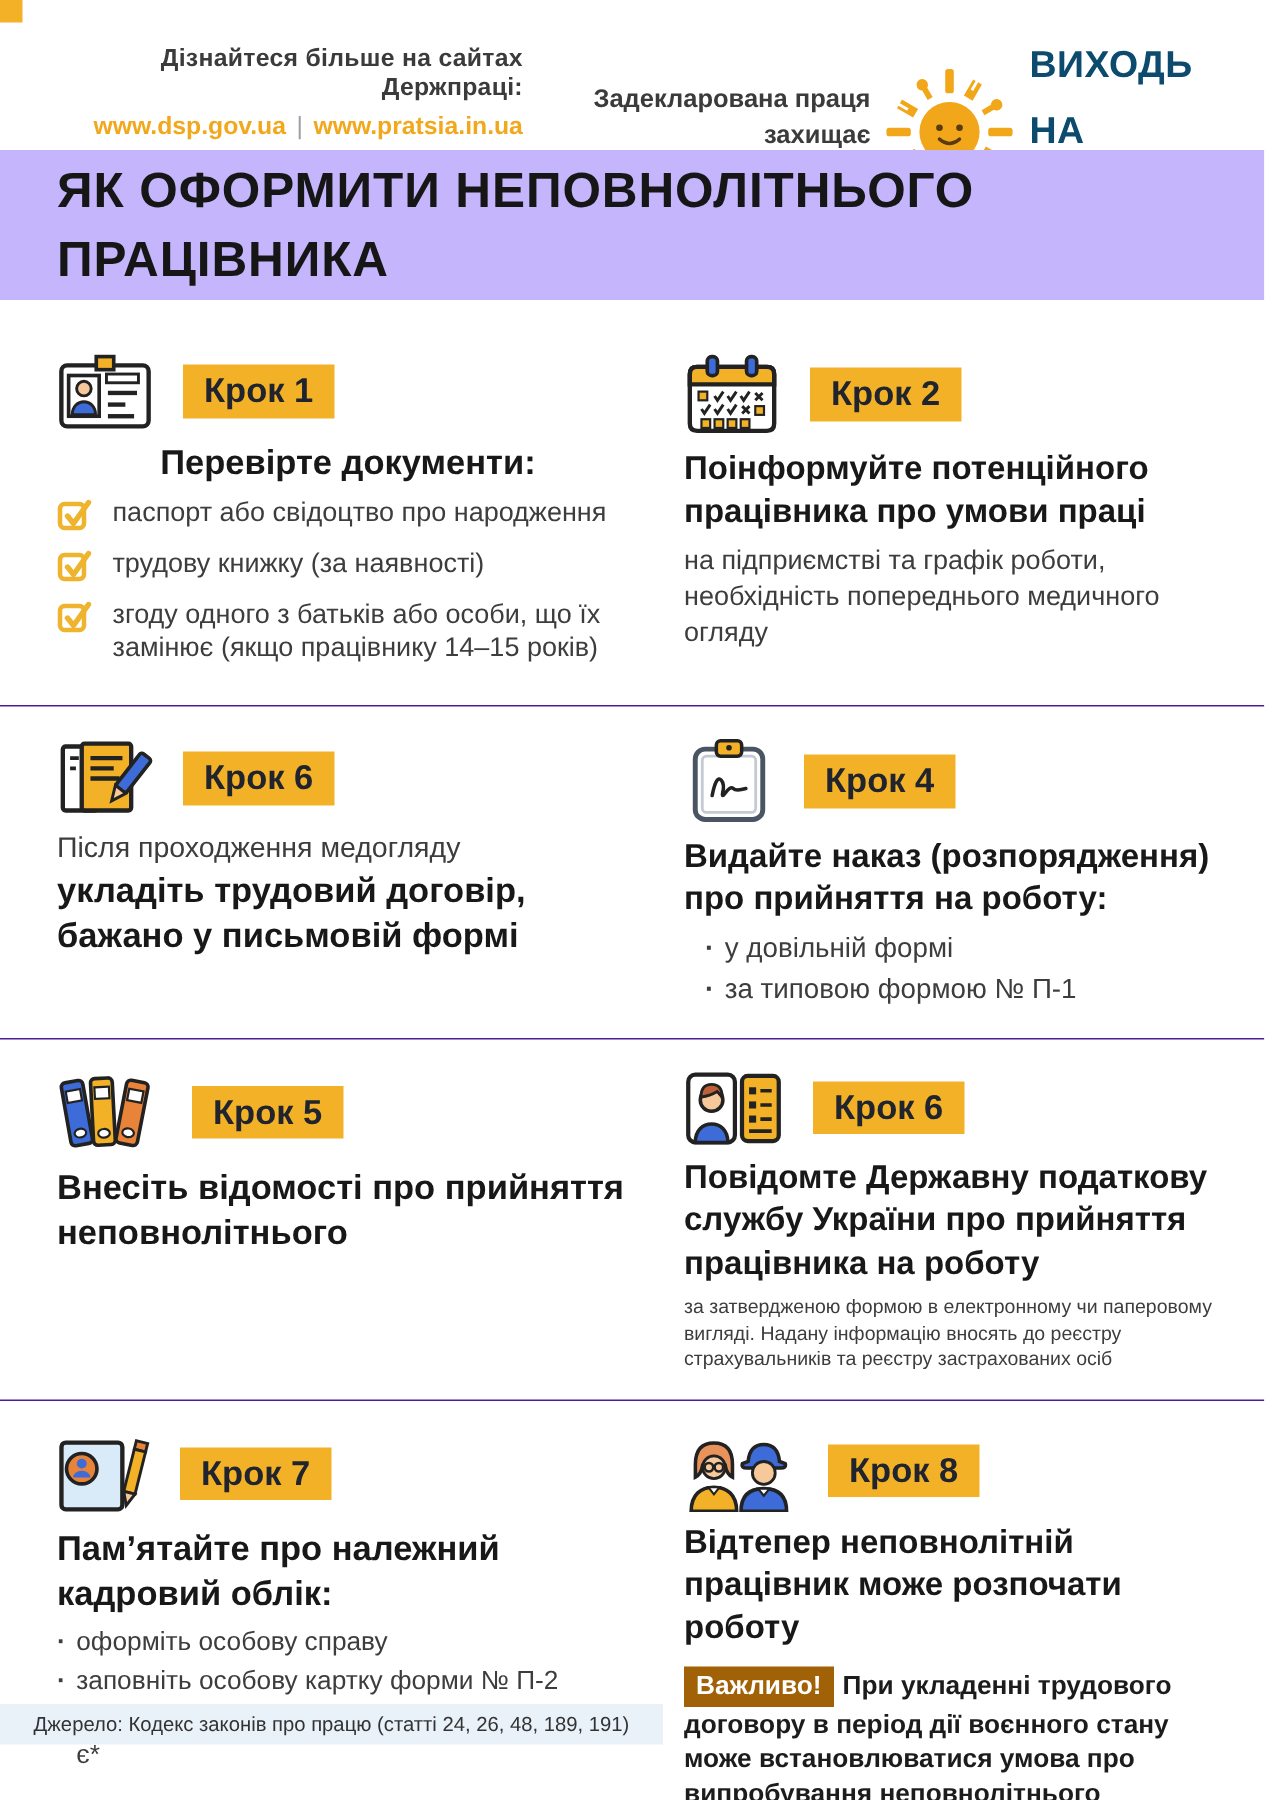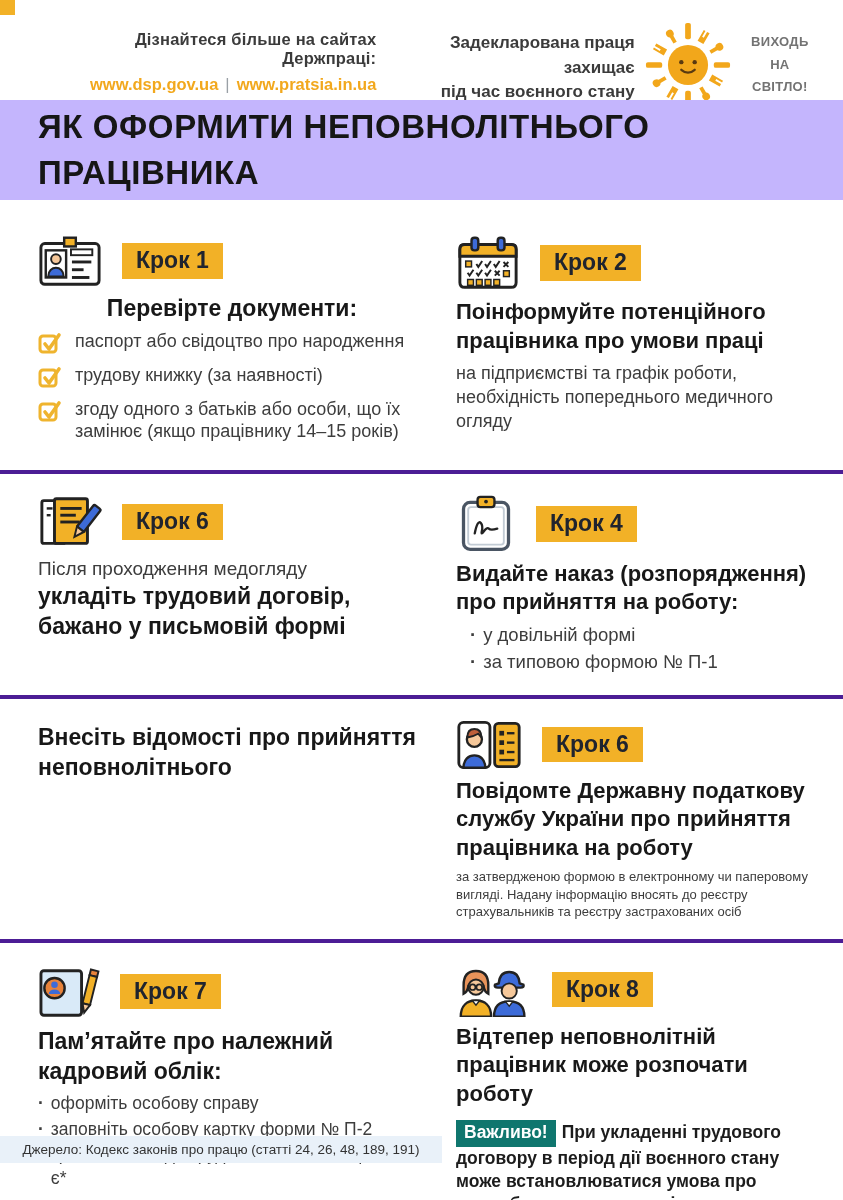--- a/index.html
+++ b/index.html
@@ -9,33 +9,33 @@
 
   
   .header{position:absolute;left:38px;top:22px;right:24px;height:78px;display:flex;
           justify-content:space-between;align-items:flex-start;}
   .hdr-left{padding-top:8px;text-align:right;}
   .hdr-label{font-size:16.5px;font-weight:bold;color:#3B3B3B;letter-spacing:.2px;}
   .hdr-links{margin-top:7px;font-size:16.5px;font-weight:bold;color:#F2A81D;}
   .hdr-links .sep{color:#9aa0a6;margin:0 7px;font-weight:normal;}
   .hdr-right{display:flex;align-items:center;gap:10px;}
   .slogan{text-align:right;font-size:17px;font-weight:bold;color:#3B3B3B;line-height:1.45;padding-top:6px;}
-  .brand{font-size:13px;font-weight:800;color:#737373;line-height:1.75;letter-spacing:.3px;text-align:center;}
+  .brand{font-size:25px;font-weight:800;color:#0c4a6e;line-height:1.75;letter-spacing:.3px;}
   .sun{flex:none;}
 
   
   .banner{position:absolute;left:0;top:100px;width:843px;height:100px;background:#c4b5fd;
           display:flex;align-items:center;}
   .banner h1{margin:0 0 0 38px;width:720px;font-size:33px;line-height:1.4;font-weight:800;
              color:#161616;letter-spacing:.6px;}
 
   
   .main{position:absolute;left:0;top:200px;right:0;}
   .row{display:grid;grid-template-columns:388px 1fr;column-gap:30px;
-       padding:20px 30px 18px 38px;border-bottom:4px solid #4c1d95;}
+       padding:20px 30px 18px 38px;border-bottom:1px solid #4c1d95;}
   .row.first{padding-top:34px;}
   .row.last{border-bottom:none;}
   .step-head{display:flex;align-items:center;gap:20px;margin-bottom:6px;}
   .badge{display:inline-block;background:#F2B127;color:#20242E;font-weight:800;
          font-size:23px;line-height:1.2;padding:4px 14px;}
   .h3{margin:4px 0 6px 0;font-size:22px;line-height:1.3;font-weight:800;color:#181818;}
   .h3.center{text-align:center;font-size:23px;margin-top:0;}
   .body{margin:2px 0 0 0;font-size:18px;line-height:1.34;color:#3D3D3D;}
   .lead{margin:8px 0 2px 0;font-size:19px;color:#3D3D3D;}
 
@@ -44,21 +44,21 @@
               font-size:18px;line-height:1.25;color:#3D3D3D;}
   .check-item svg{flex:none;margin-top:1px;}
 
   .bullets{margin-top:6px;}
   .b-item{display:flex;gap:7px;font-size:17.5px;line-height:1.34;color:#3D3D3D;margin-bottom:2px;}
   .b-mark{flex:none;font-weight:bold;}
   .bullets.indent{margin-left:14px;font-size:18.5px;}
   .bullets.indent .b-item{font-size:18.5px;}
 
   .imp{margin:12px 0 0 0;font-size:17.5px;line-height:1.32;font-weight:800;color:#1C1C1C;}
-  .imp-badge{display:inline-block;background:#0f766e;color:#ffffff;font-weight:800;
+  .imp-badge{display:inline-block;background:#a16207;color:#ffffff;font-weight:800;
              padding:1px 8px 2px 8px;margin-right:6px;}
 
   
   .tight{font-size:13px;}
 
   
   .src{position:absolute;left:0;top:1136px;width:442px;height:27px;background:#E9F1F9;
        display:flex;align-items:center;justify-content:center;font-size:13.5px;color:#333;}
 </style>
 </head>
@@ -237,20 +237,40 @@
             <div class="b-item">
             <span class="b-mark">·</span>
             <span>за типовою формою № П-1</span>
           </div>
           </div>
       </div>
     </section>
 
     <section class="row">
       <div>
+        <div class="step-head">
+          <svg width="70" height="58" viewBox="0 0 72 60">
+            <g transform="rotate(-10 14 30)">
+              <rect x="6" y="8" width="15" height="44" rx="3" fill="#3D6BD8" stroke="#222" stroke-width="2.5"></rect>
+              <rect x="8.5" y="14" width="10" height="8" fill="#fff" stroke="#222" stroke-width="1.5"></rect>
+              <ellipse cx="13.5" cy="44" rx="4" ry="3" fill="#fff" stroke="#222" stroke-width="1.5"></ellipse>
+            </g>
+            <g transform="rotate(-3 32 30)">
+              <rect x="24" y="6" width="15" height="46" rx="3" fill="#F2B127" stroke="#222" stroke-width="2.5"></rect>
+              <rect x="26.5" y="12" width="10" height="8" fill="#fff" stroke="#222" stroke-width="1.5"></rect>
+              <ellipse cx="31.5" cy="44" rx="4" ry="3" fill="#fff" stroke="#222" stroke-width="1.5"></ellipse>
+            </g>
+            <g transform="rotate(11 52 30)">
+              <rect x="44" y="8" width="15" height="44" rx="3" fill="#E8833A" stroke="#222" stroke-width="2.5"></rect>
+              <rect x="46.5" y="14" width="10" height="8" fill="#fff" stroke="#222" stroke-width="1.5"></rect>
+              <ellipse cx="51.5" cy="44" rx="4" ry="3" fill="#fff" stroke="#222" stroke-width="1.5"></ellipse>
+            </g>
+          </svg>
+          <span class="badge">Крок 5</span>
+        </div>
         <h3 class="h3" style="font-size:23px;">Внесіть відомості про прийняття неповнолітнього</h3>
       </div>
 
       <div>
         <div class="step-head">
           <svg width="66" height="52" viewBox="0 0 70 54">
             <rect x="3" y="3" width="33" height="48" rx="5" fill="#fff" stroke="#222" stroke-width="3"></rect>
             <circle cx="19.5" cy="21" r="8" fill="#F6C89A" stroke="#222" stroke-width="2.5"></circle>
             <path d="M12 19 q0 -9 7.5 -9 q7.5 0 7.5 9 l-3.5 -4 q-5 3 -11.5 4 z" fill="#C0603A" stroke="#222" stroke-width="2"></path>
             <path d="M8 51 c0 -9 5.5 -13 11.5 -13 s11.5 4 11.5 13 z" fill="#3D6BD8" stroke="#222" stroke-width="2.5"></path>

